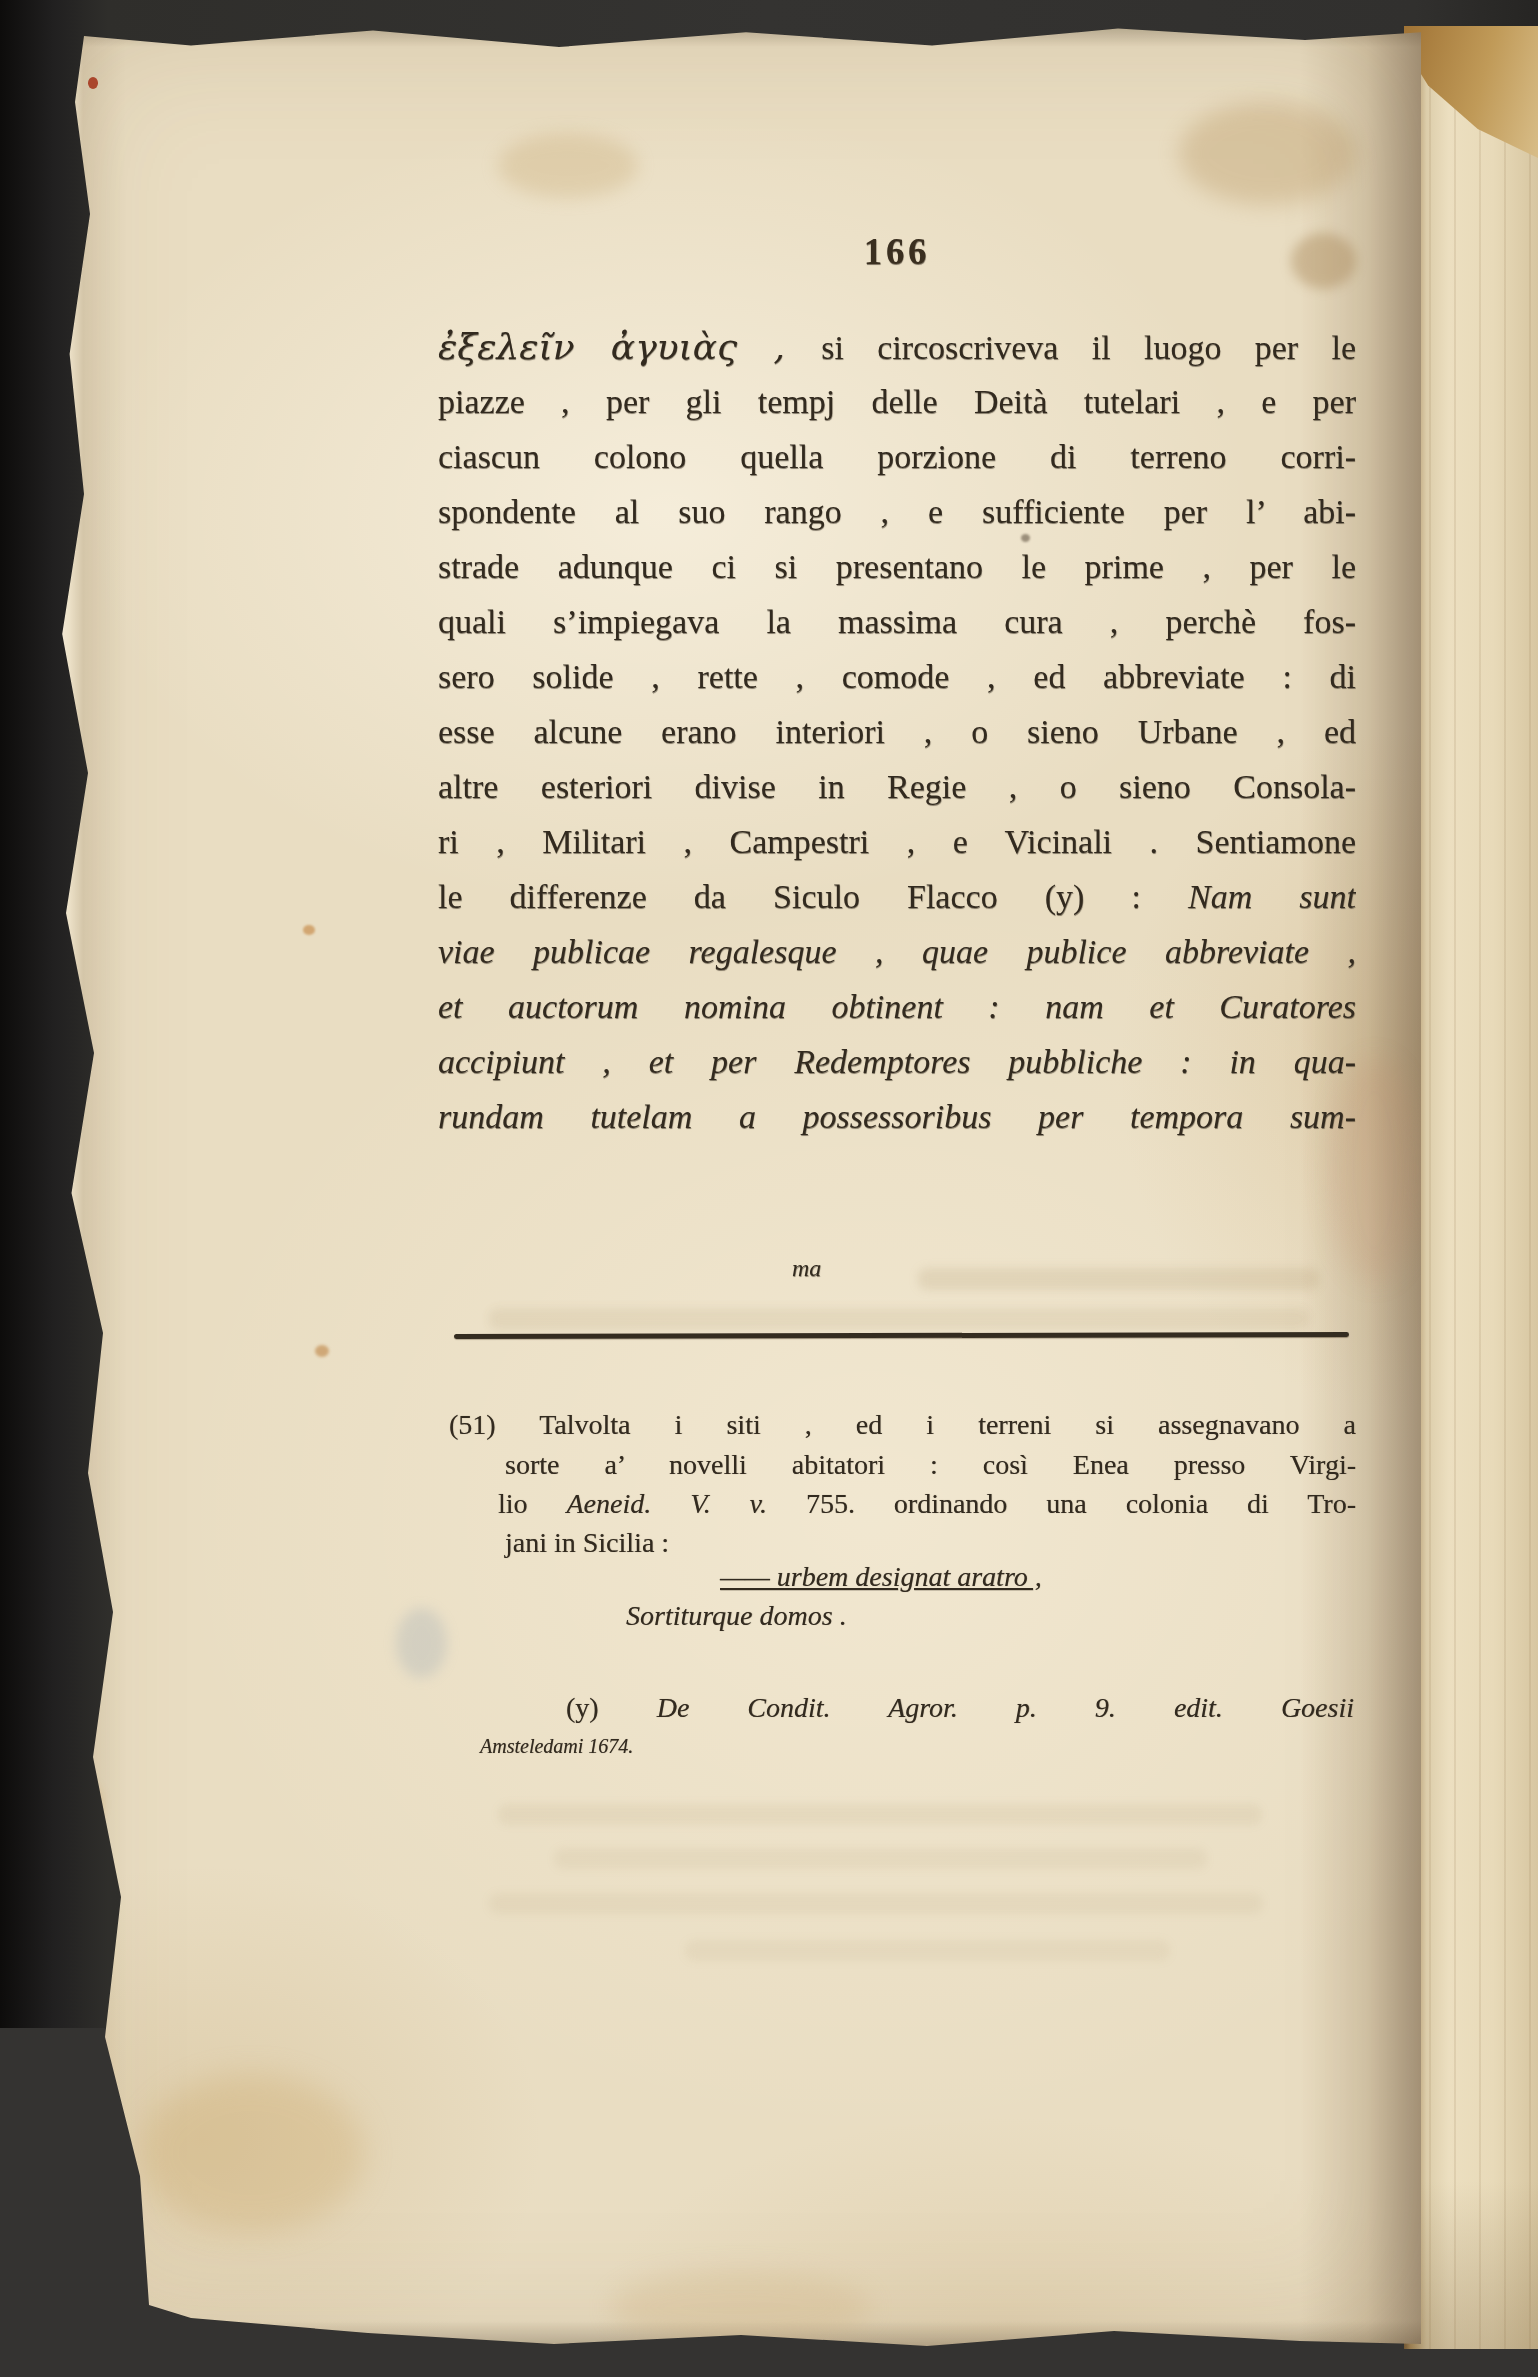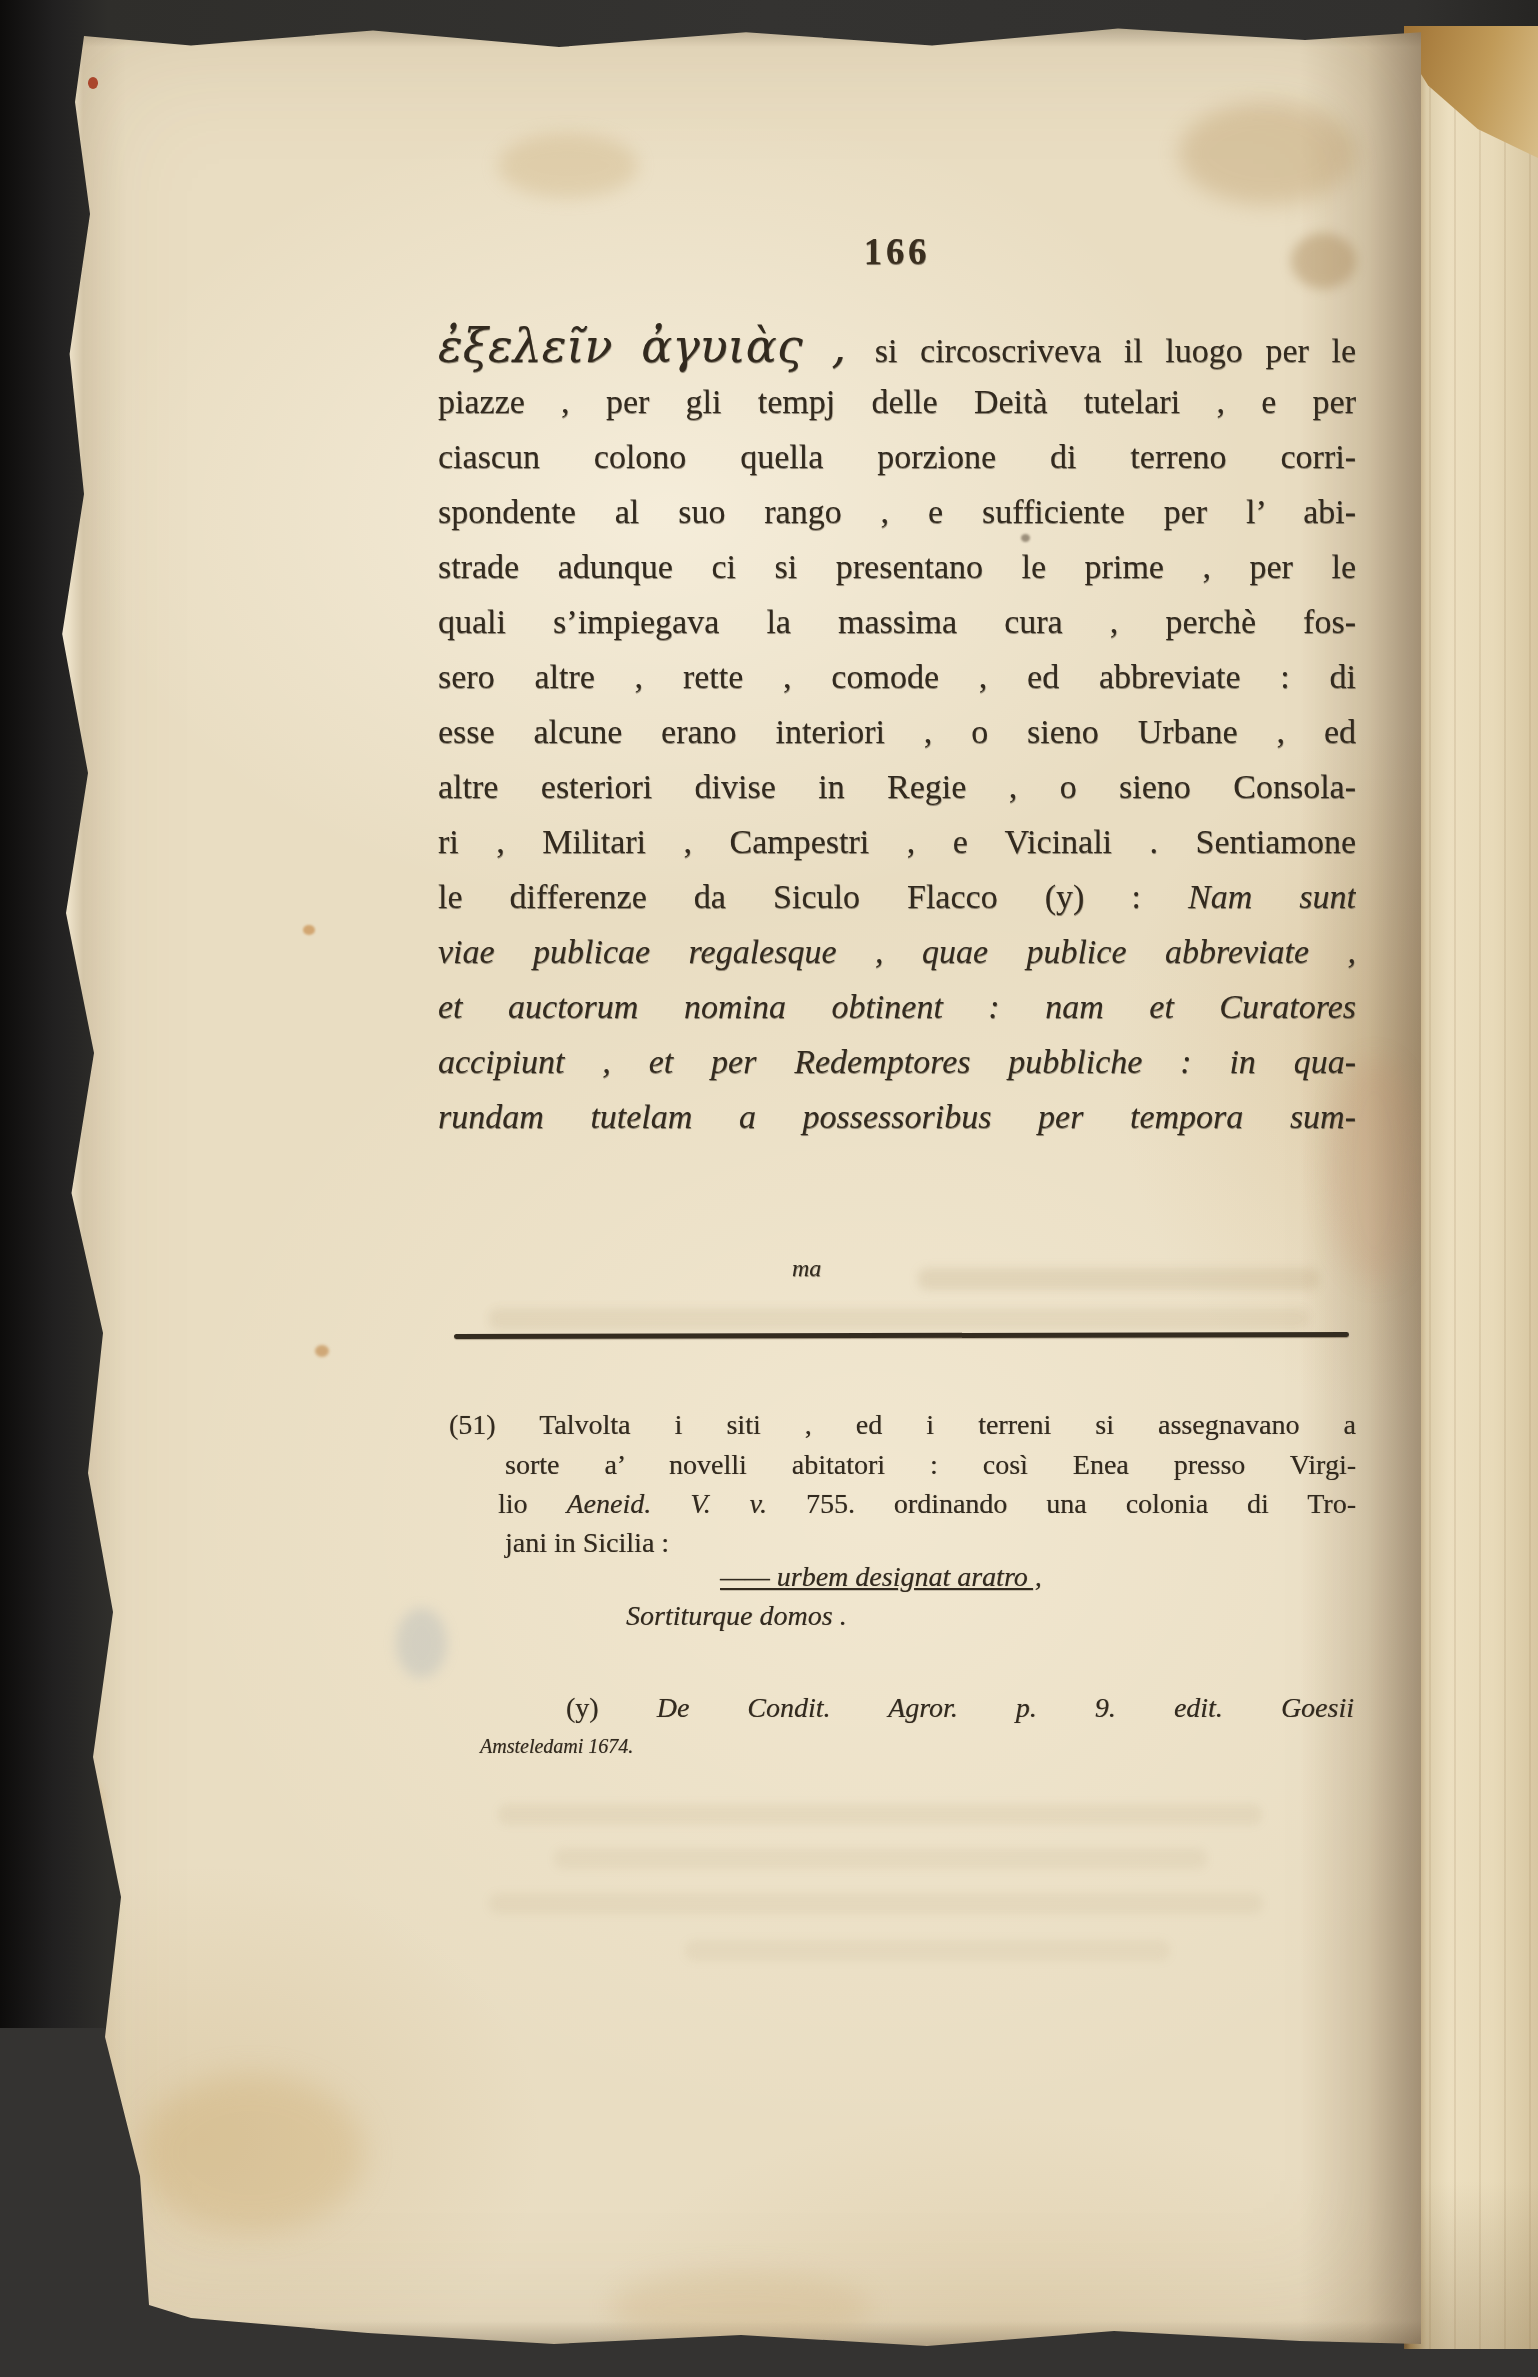--- a/index.html
+++ b/index.html
@@ -92,21 +92,21 @@
     position:absolute;left:387px;top:207px;width:918px;text-align:center;
     font-size:37px;font-weight:bold;letter-spacing:3.7px;color:#3a2f20;
     text-shadow:0.4px 0.5px 0.7px rgba(50,40,28,.6);
   }
   .text-block{position:absolute;left:387px;top:296px;width:918px;}
   .tline{
     height:55px;line-height:55px;font-size:34px;overflow:hidden;
     text-align:justify;text-align-last:justify;
     text-shadow:0.4px 0.5px 0.7px rgba(50,40,28,.55);
   }
-  .greek{font-family:"DejaVu Serif",serif;font-style:italic;font-size:46px;}
+  .greek{font-family:"DejaVu Serif",serif;font-style:italic;font-size:36px;}
   .lat{font-style:italic;}
   .catchword{
     position:absolute;left:741px;top:1232px;font-size:24px;font-style:italic;
     text-shadow:0.4px 0.5px 0.7px rgba(50,40,28,.55);
   }
   .fn-rule{
     position:absolute;left:403px;top:1310px;width:895px;height:4.7px;
     background:#342c20;border-radius:2.8px;transform:rotate(-0.12deg);
     box-shadow:0 0.9px 0.9px rgba(60,45,25,.4);
   }
@@ -164,21 +164,21 @@
 
     <div class="page-number">166</div>
 
     <div class="text-block">
       <div class="tline"><span class="greek">ἐξελεῖν ἀγυιὰς , </span><span>si circoscriveva il luogo per le</span></div>
       <div class="tline">piazze , per gli tempj delle Deità tutelari , e per</div>
       <div class="tline">ciascun colono quella porzione di terreno corri-</div>
       <div class="tline">spondente al suo rango , e sufficiente per l’ abi-</div>
       <div class="tline">strade adunque ci si presentano le prime , per le</div>
       <div class="tline">quali s’impiegava la massima cura , perchè fos-</div>
-      <div class="tline">sero altre , rette , comode , ed abbreviate : di</div>
+      <div class="tline">sero solide , rette , comode , ed abbreviate : di</div>
       <div class="tline">esse alcune erano interiori , o sieno Urbane , ed</div>
       <div class="tline">altre esteriori divise in Regie , o sieno Consola-</div>
       <div class="tline">ri , Militari , Campestri , e Vicinali . Sentiamone</div>
       <div class="tline"><span>le differenze da Siculo Flacco (y) : </span><span class="lat">Nam sunt</span></div>
       <div class="tline lat">viae publicae regalesque , quae publice abbreviate ,</div>
       <div class="tline lat">et auctorum nomina obtinent : nam et Curatores</div>
       <div class="tline lat">accipiunt , et per Redemptores pubbliche : in qua-</div>
       <div class="tline lat">rundam tutelam a possessoribus per tempora sum-</div>
     </div>
 

